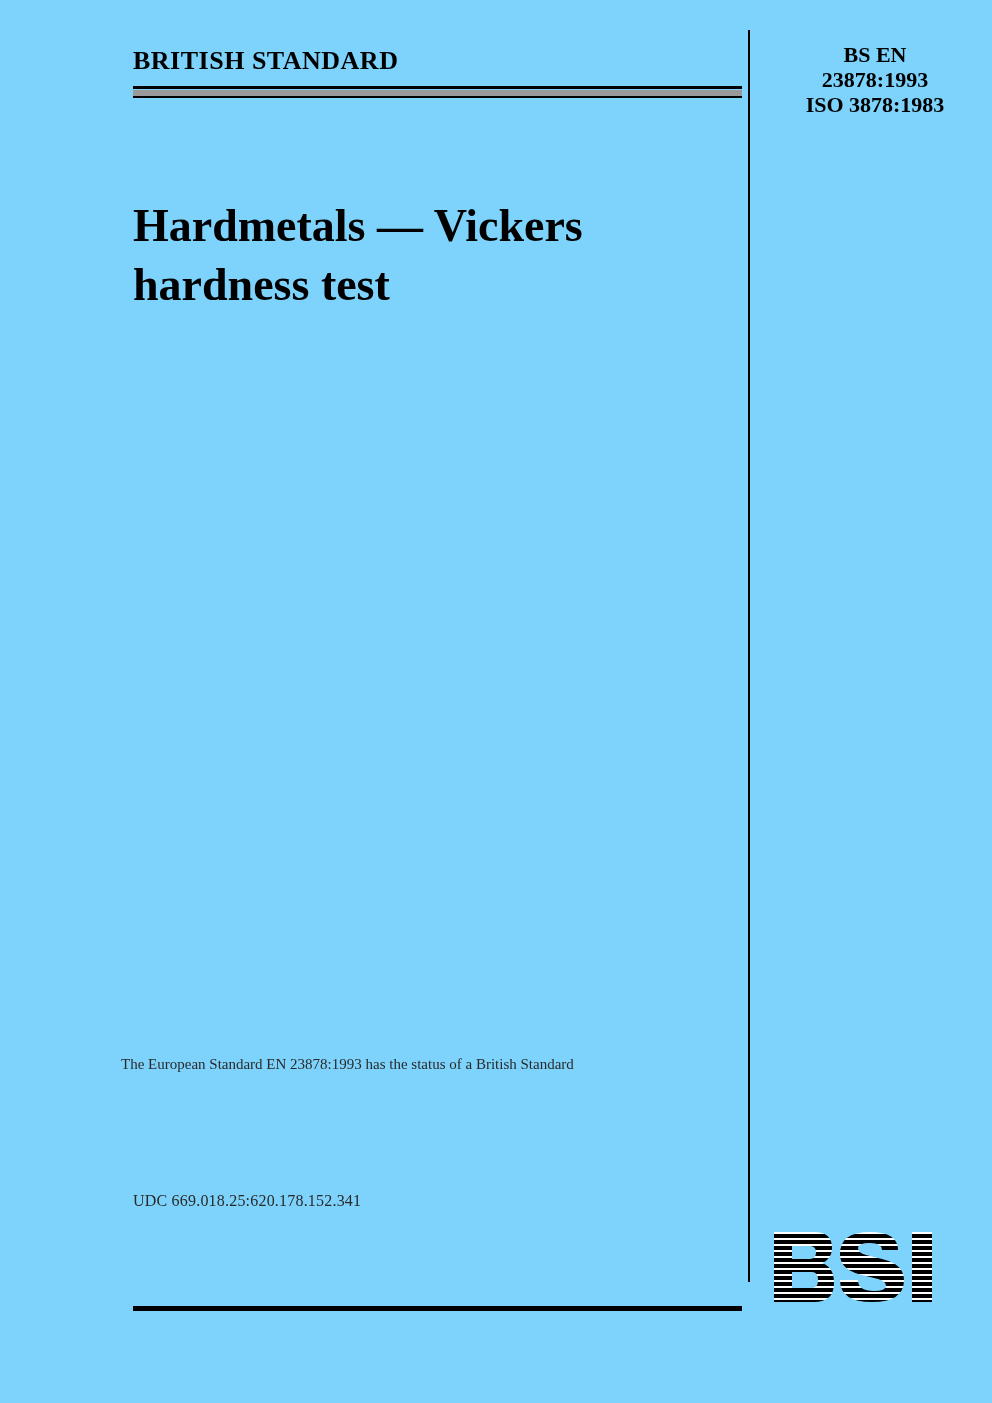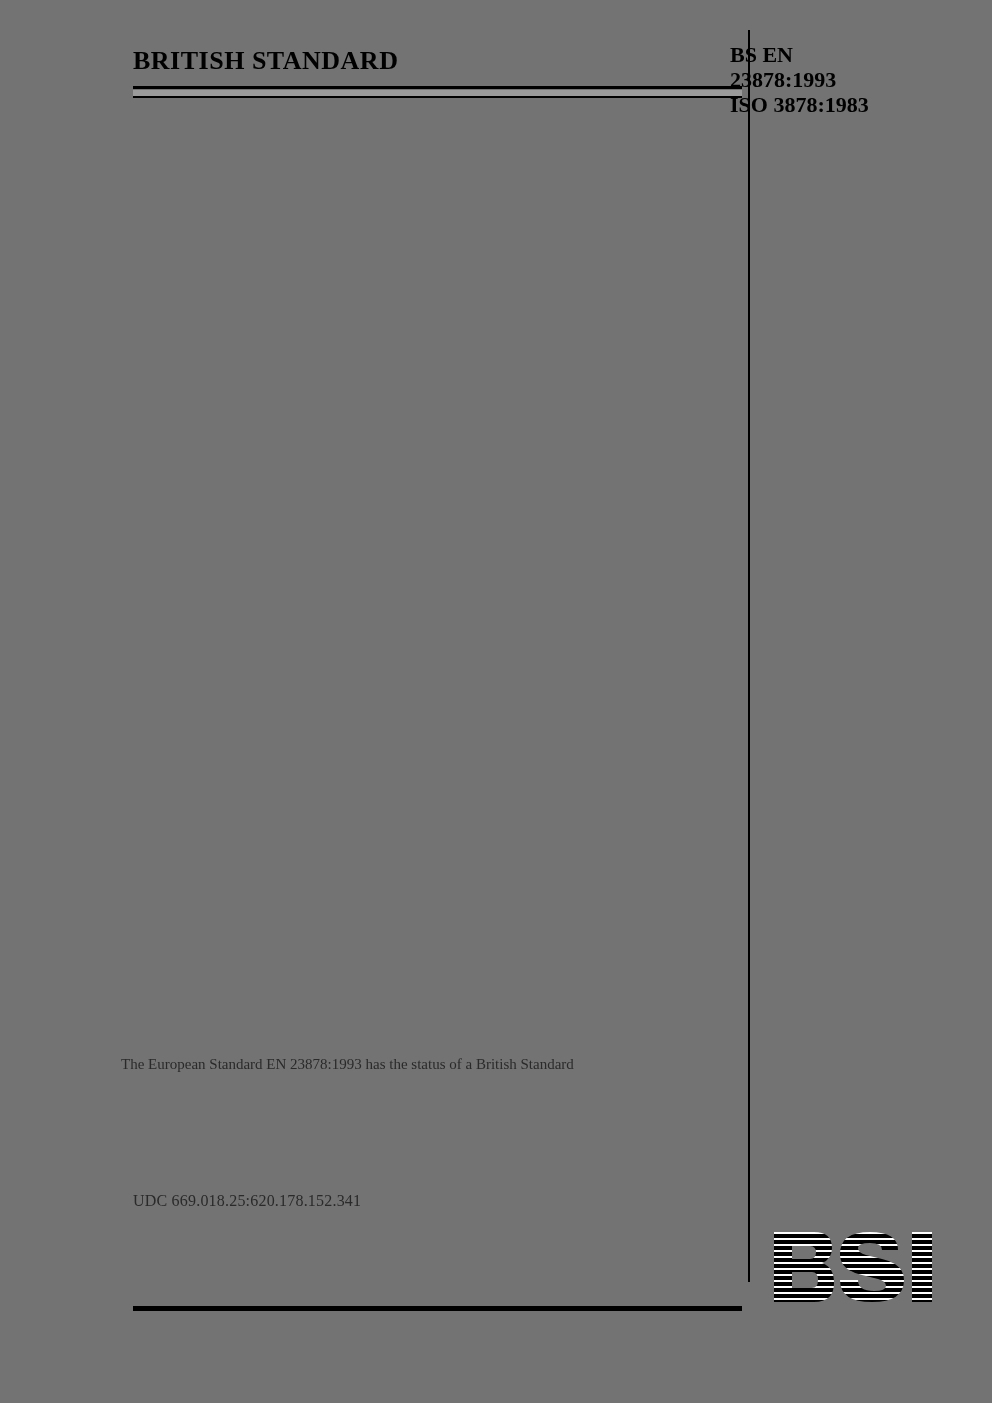--- a/index.html
+++ b/index.html
@@ -14,21 +14,21 @@
     font-family: "Liberation Serif", serif;
     color: #000000;
     overflow: hidden;
   }
 
   .page {
     position: absolute;
     left: 0; top: 0;
     width: 992px;
     height: 1403px;
-    background: #737373;
+    background: #7dd3fc;
   }
 
   
   .v-rule {
     position: absolute;
     left: 748px;
     top: 30px;
     width: 2px;
     height: 1252px;
     background: #000000;
@@ -67,28 +67,29 @@
     left: 133px;
     top: 96px;
     width: 609px;
     height: 2px;
     background: #000000;
   }
 
   
   .std-number {
     position: absolute;
-    left: 730px;
+    left: 775px;
     top: 42px;
     width: 200px;
     font-family: "Liberation Serif", serif;
     font-weight: bold;
     font-size: 22px;
     line-height: 25px;
     color: #000000;
+    text-align: center;
   }
   .std-number div { white-space: nowrap; }
 
   
   .doc-title {
     position: absolute;
     left: 133px;
     top: 196px;
     width: 600px;
     font-family: "Liberation Serif", serif;
@@ -165,20 +166,21 @@
   <div class="header-rule-thin"></div>
   <div class="header-rule-grey"></div>
   <div class="header-rule-bottom"></div>
 
   <div class="std-number">
     <div>BS EN</div>
     <div>23878:1993</div>
     <div>ISO 3878:1983</div>
   </div>
 
+  <div class="doc-title">Hardmetals — Vickers hardness test</div>
 
   <div class="status-note">The European Standard EN 23878:1993 has the status of a British Standard</div>
 
   <div class="udc">UDC 669.018.25:620.178.152.341</div>
 
   <div class="footer-rule"></div>
 
   <div class="bsi-logo">
     <svg width="190" height="86" viewBox="0 0 190 86" xmlns="http://www.w3.org/2000/svg" aria-hidden="true">
       <defs>

